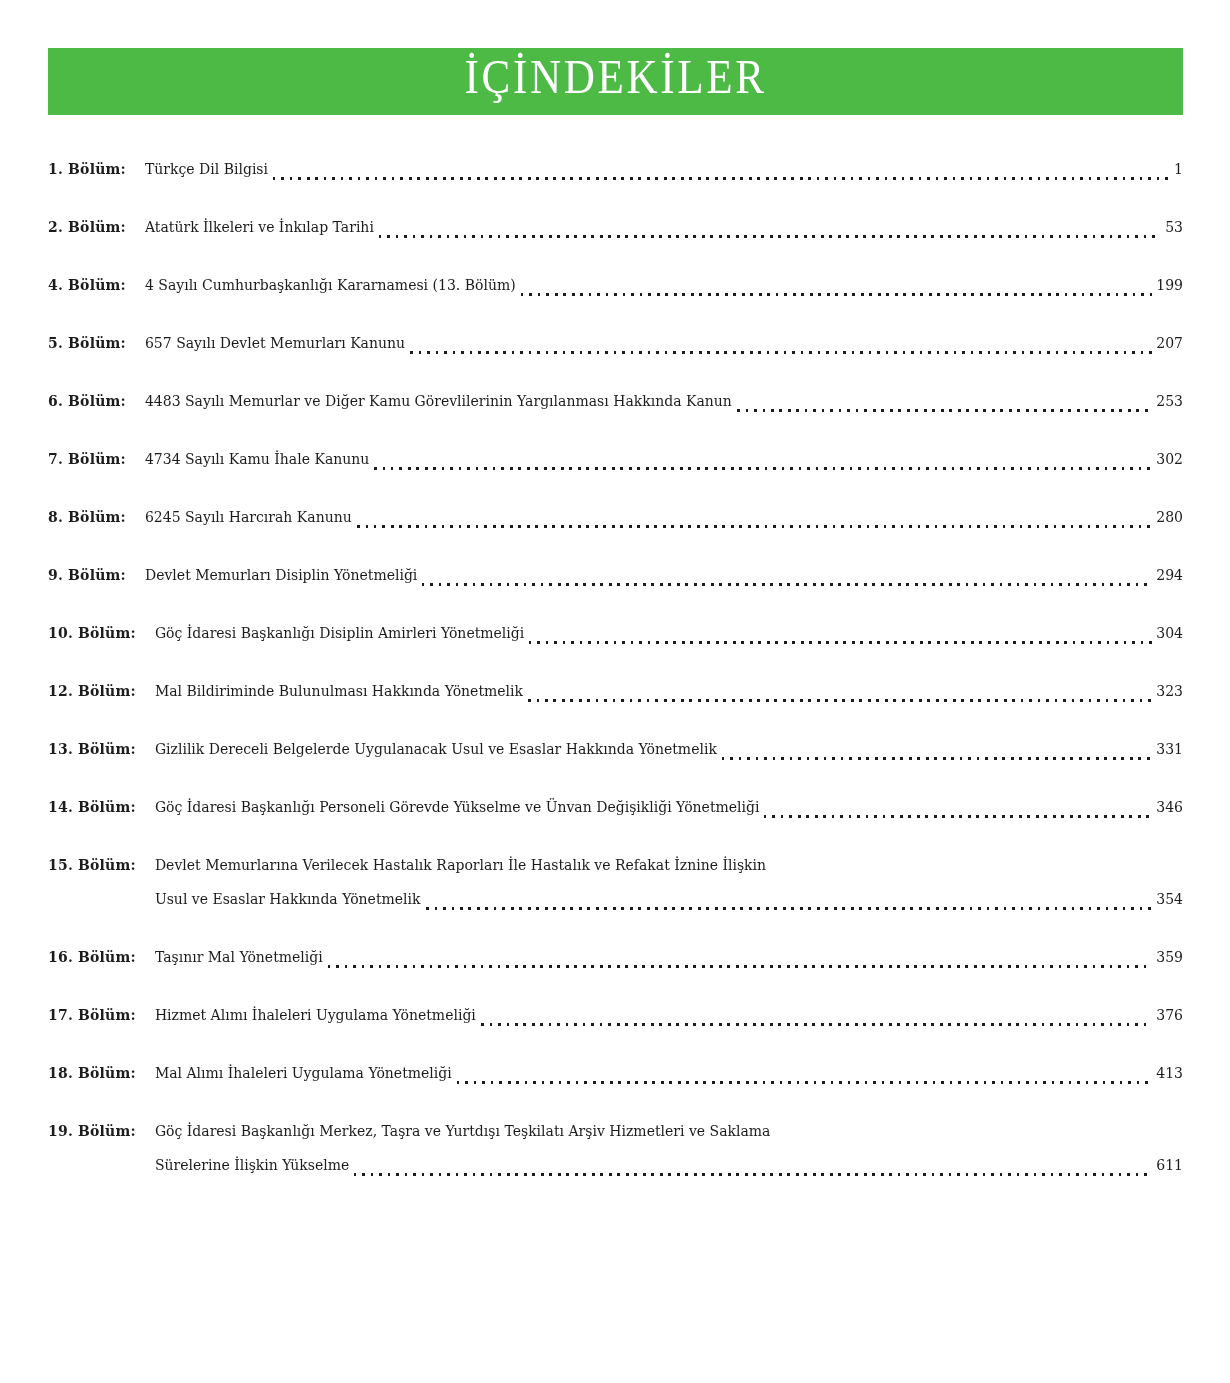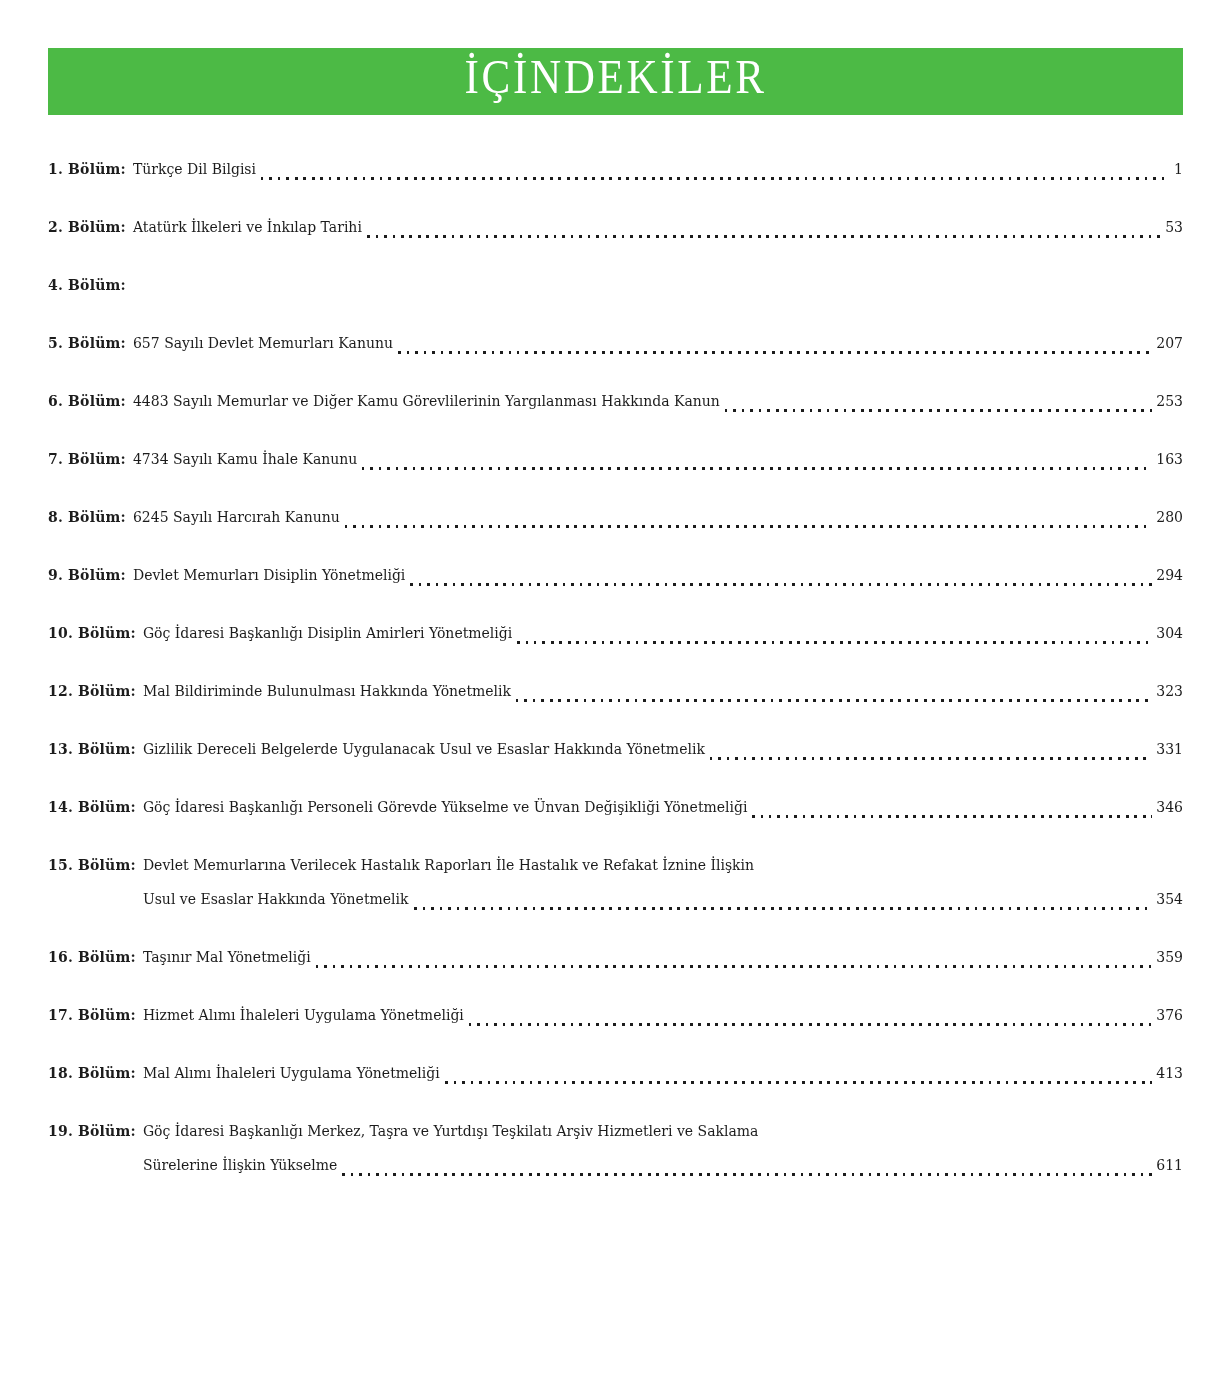--- a/index.html
+++ b/index.html
@@ -52,20 +52,21 @@
     margin-right: 7px;
     letter-spacing: 0.2px;
   }
   .entry .content {
     flex: 1;
     min-width: 0;
   }
   .entry .line {
     display: flex;
     align-items: flex-end;
+    margin-left: 12px;
   }
   .entry .text {
     white-space: nowrap;
   }
   .entry .leader {
     flex: 1 1 0;
     min-width: 14px;
     height: 2.6px;
     align-self: flex-end;
     margin: 0 4px 6px 5px;
@@ -103,20 +104,27 @@
         <div class="content">
           <div class="line">
             <span class="text">Atatürk İlkeleri ve İnkılap Tarihi</span>
             <span class="leader"></span>
             <span class="page-num">53</span>
           </div>
         </div>
       </div>
       <div class="entry">
         <span class="label">4. Bölüm:</span>
+        <div class="content">
+          <div class="line">
+            <span class="text">4 Sayılı Cumhurbaşkanlığı Kararnamesi (13. Bölüm)</span>
+            <span class="leader"></span>
+            <span class="page-num">199</span>
+          </div>
+        </div>
       </div>
       <div class="entry">
         <span class="label">5. Bölüm:</span>
         <div class="content">
           <div class="line">
             <span class="text">657 Sayılı Devlet Memurları Kanunu</span>
             <span class="leader"></span>
             <span class="page-num">207</span>
           </div>
         </div>
@@ -130,21 +138,21 @@
             <span class="page-num">253</span>
           </div>
         </div>
       </div>
       <div class="entry">
         <span class="label">7. Bölüm:</span>
         <div class="content">
           <div class="line">
             <span class="text">4734 Sayılı Kamu İhale Kanunu</span>
             <span class="leader"></span>
-            <span class="page-num">163</span>
+            <span class="page-num">302</span>
           </div>
         </div>
       </div>
       <div class="entry">
         <span class="label">8. Bölüm:</span>
         <div class="content">
           <div class="line">
             <span class="text">6245 Sayılı Harcırah Kanunu</span>
             <span class="leader"></span>
             <span class="page-num">280</span>

